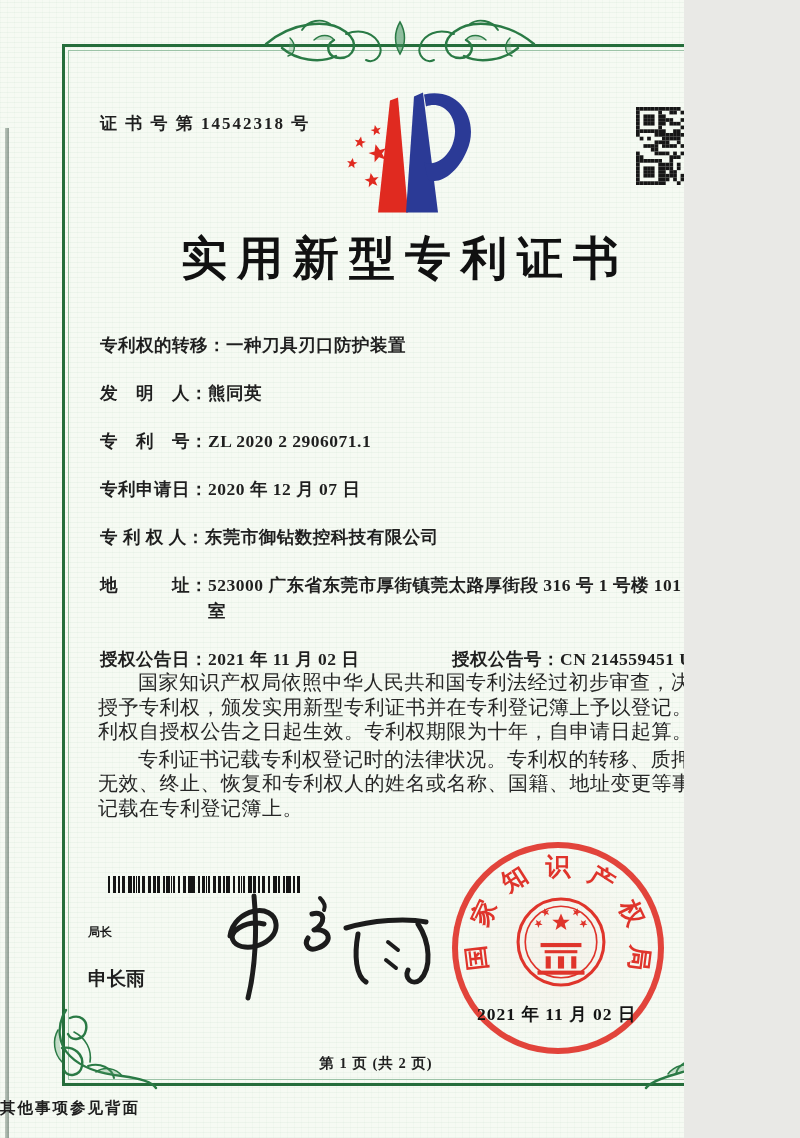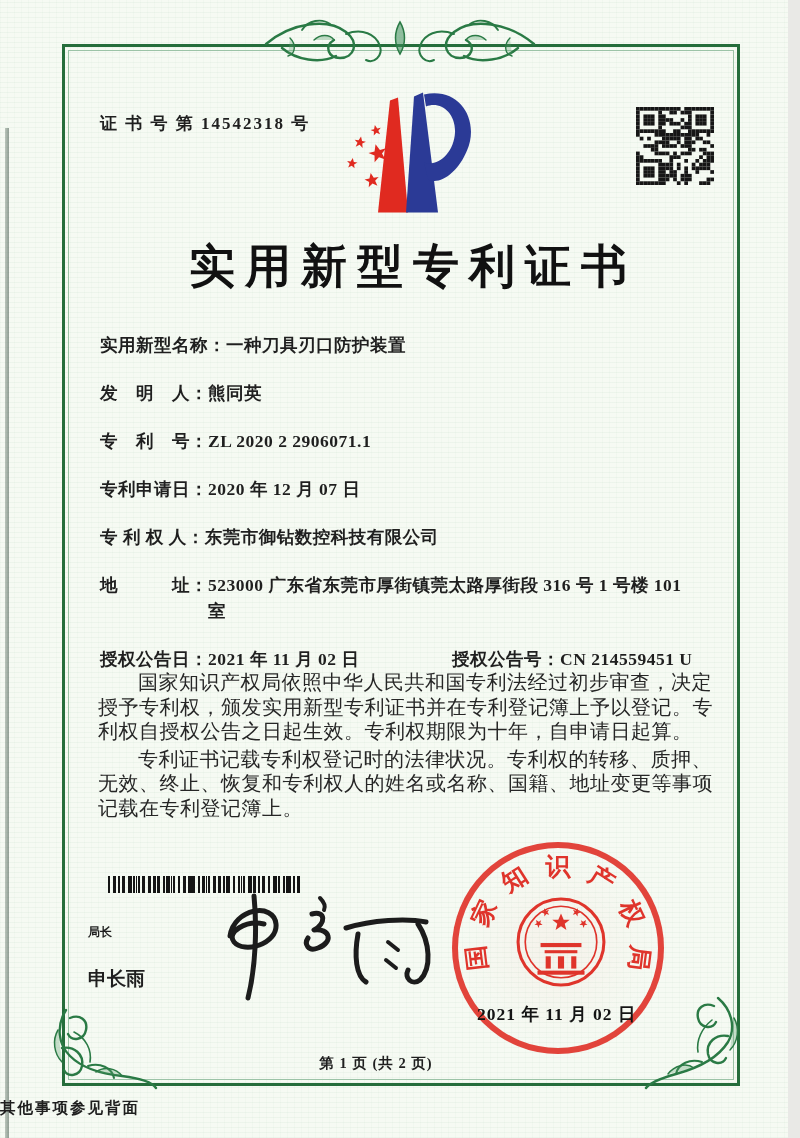--- a/index.html
+++ b/index.html
@@ -1,17 +1,17 @@
 <!DOCTYPE html>
 <html><head>
 <meta charset="utf-8">
 <style>
   html,body{margin:0;padding:0;background:#e9e9e6;}
   .page{
-    position:relative;width:788px;height:1138px;overflow:hidden;
+    position:relative;width:684px;height:1138px;overflow:hidden;
     background-color:#f6faf3;
     background-image:
       repeating-linear-gradient(0deg, rgba(140,190,155,.09) 0 1px, transparent 1px 5px),
       repeating-linear-gradient(90deg, rgba(140,190,155,.05) 0 1px, transparent 1px 7px);
     font-family:"Liberation Serif","DejaVu Serif",serif;
     color:#1f1f1f;
   }
   .photo-edge{position:absolute;left:5px;top:128px;width:4px;height:1010px;
     background:linear-gradient(90deg,#8a9a8e,#3f5448);opacity:.55;}
   
@@ -20,21 +20,21 @@
   .frame-inner{position:absolute;left:3px;top:3px;right:3px;bottom:3px;
     border:1px solid #9cc3a7;}
   .ornament{position:absolute;}
   .orn-top{left:262px;top:14px;width:276px;height:62px;}
   .orn-bl{left:44px;top:1004px;width:116px;height:104px;}
   .orn-br{left:642px;top:996px;width:116px;height:112px;}
   
   .cert-no{position:absolute;left:100px;top:112px;font-size:17px;letter-spacing:2px;font-weight:600;}
   .logo{position:absolute;left:328px;top:92px;width:150px;height:126px;}
   .qr{position:absolute;left:636px;top:106px;width:78px;height:80px;}
-  .title{position:absolute;left:62px;top:224px;width:678px;margin:12px;text-align:center;
+  .title{position:absolute;left:62px;top:224px;width:678px;margin:4px;text-align:center;
     font-size:46px;font-weight:700;letter-spacing:10px;color:#111;}
   
   .fields{position:absolute;left:100px;top:332px;width:614px;font-size:17.5px;font-weight:600;}
   .frow{display:flex;margin-bottom:22px;line-height:26px;letter-spacing:.5px;}
   .flabel{flex:0 0 auto;white-space:pre;}
   .fvalue{flex:0 1 auto;}
   .fvalue.addr{max-width:478px;}
   .grant-row{display:flex;margin-top:16px;}
   .grant-date{flex:0 0 352px;display:flex;}
   .grant-no{flex:0 0 auto;display:flex;}
@@ -384,21 +384,21 @@
       <rect x="48.285714285714285" y="74.28571428571429" width="3.7142857142857144" height="3.7142857142857144" fill="#161616"></rect>
       <rect x="63.142857142857146" y="74.28571428571429" width="3.7142857142857144" height="3.7142857142857144" fill="#161616"></rect>
       <rect x="66.85714285714286" y="74.28571428571429" width="3.7142857142857144" height="3.7142857142857144" fill="#161616"></rect>
       <rect x="70.57142857142857" y="74.28571428571429" width="3.7142857142857144" height="3.7142857142857144" fill="#161616"></rect>
     </svg>
 
   <h1 class="title">实用新型专利证书</h1>
 
   <div class="fields">
     <div class="frow">
-      <span class="flabel">实用新型名称：</span>
+      <span class="flabel">专利权的转移：</span>
       <span class="fvalue">一种刀具刃口防护装置</span>
     </div>
     <div class="frow">
       <span class="flabel">发　明　人：</span>
       <span class="fvalue">熊同英</span>
     </div>
     <div class="frow">
       <span class="flabel">专　利　号：</span>
       <span class="fvalue">ZL 2020 2 2906071.1</span>
     </div>

